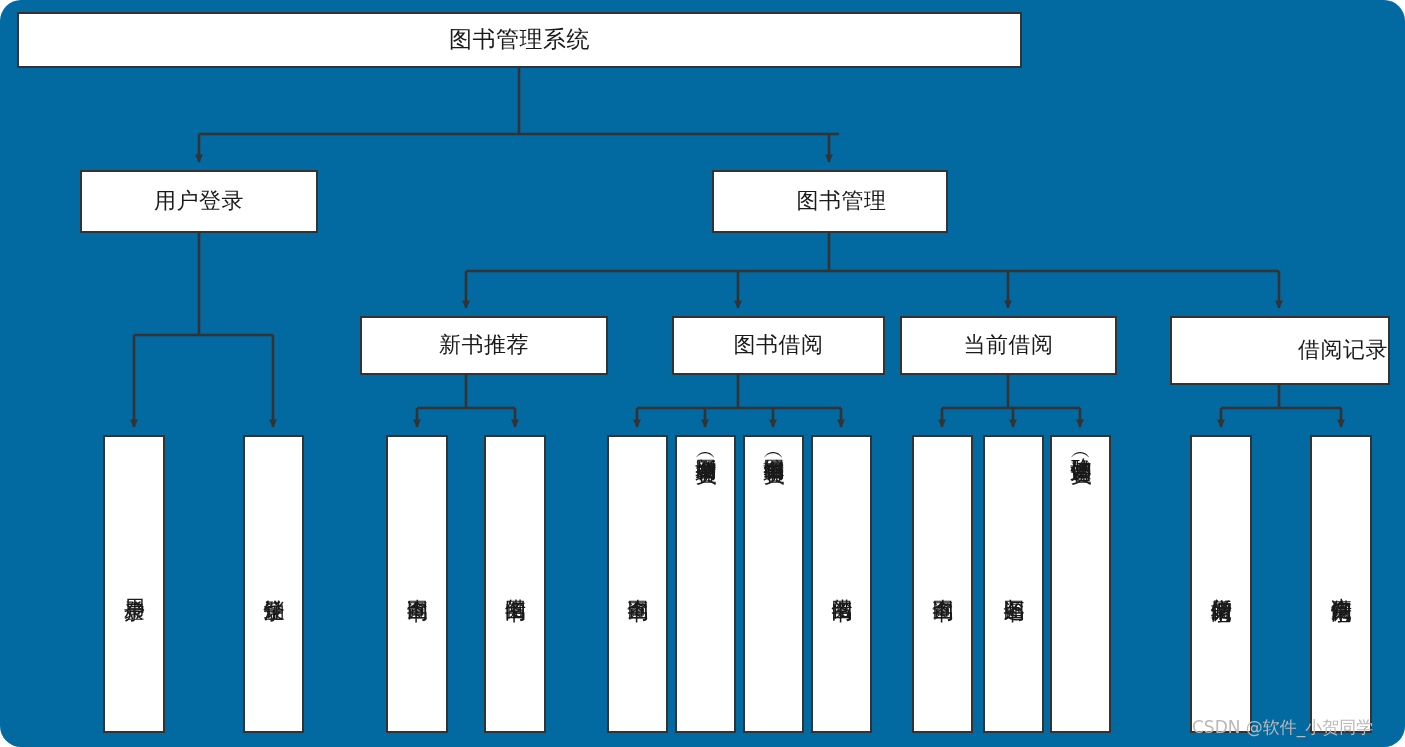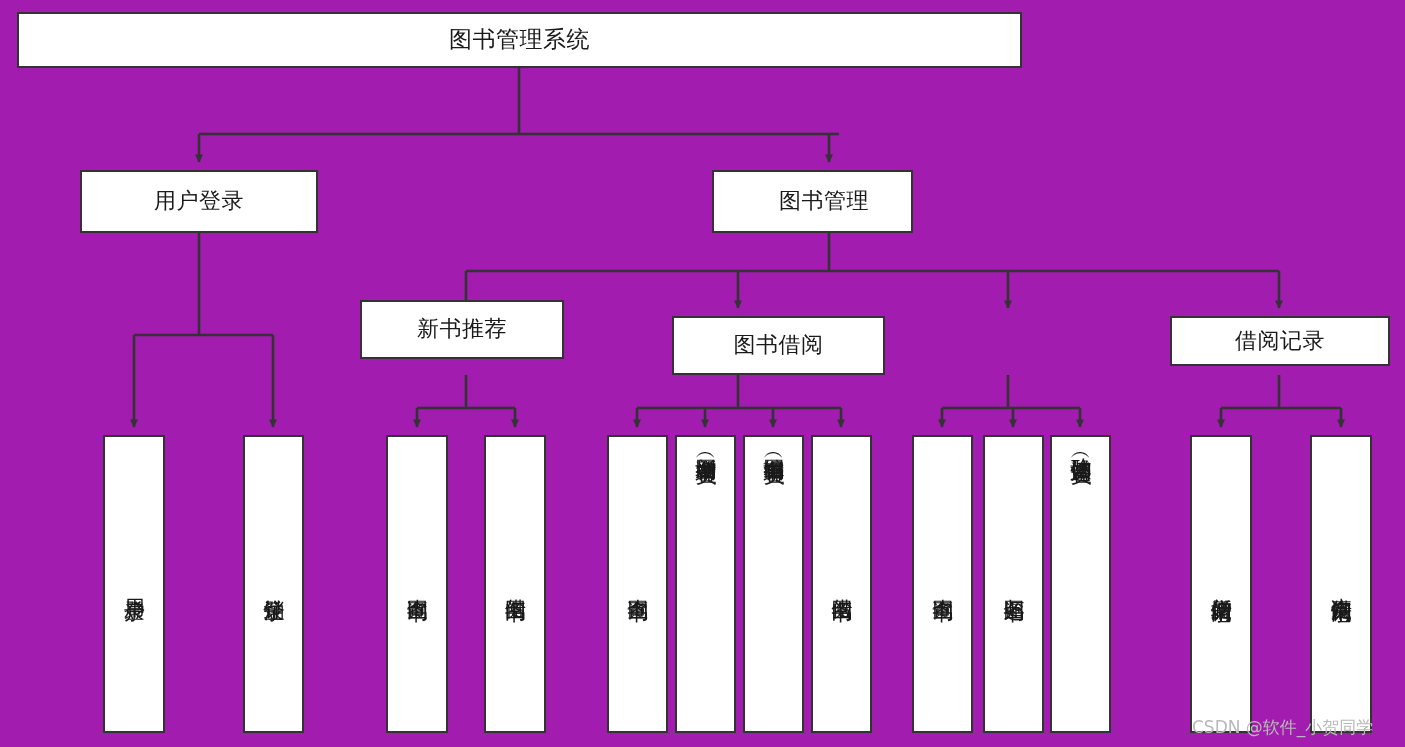--- a/index.html
+++ b/index.html
@@ -8,22 +8,23 @@
     padding: 0;
     background: #ffffff;
   }
   body {
     font-family: "DejaVu Sans", "Liberation Sans", sans-serif;
   }
   #canvas {
     position: relative;
     width: 1405px;
     height: 747px;
-    background: #a21caf;
+    background: #0369a1;
     overflow: hidden;
+    border-radius: 21px;
   }
   #edges {
     position: absolute;
     left: 0;
     top: 0;
     width: 1405px;
     height: 747px;
     pointer-events: none;
   }
   .node {
@@ -132,31 +133,34 @@
     </g>
   </svg>
 
   <div class="node horiz root" style="left:17px; top:12px; width:1005px; height:56px;">
     <span class="label">图书管理系统</span>
   </div>
 
   <div class="node horiz" style="left:80px; top:170px; width:238px; height:63px;">
     <span class="label">用户登录</span>
   </div>
-  <div class="node horiz" style="left:712px; top:170px; width:201px; height:63px;padding-left:23px;">
+  <div class="node horiz" style="left:712px; top:170px; width:236px; height:63px;padding-left:23px;">
     <span class="label">图书管理</span>
   </div>
 
-  <div class="node horiz" style="left:360px; top:300px; width:204px; height:59px;">
+  <div class="node horiz" style="left:360px; top:316px; width:248px; height:59px;">
     <span class="label">新书推荐</span>
   </div>
   <div class="node horiz" style="left:632px; top:316px; width:213px; height:59px;margin-left:40px;">
     <span class="label">图书借阅</span>
   </div>
-  <div class="node horiz" style="left:1170px; top:316px; width:220px; height:50px;">
+  <div class="node horiz" style="left:900px; top:316px; width:217px; height:59px;">
+    <span class="label">当前借阅</span>
+  </div>
+  <div class="node horiz" style="left:1170px; top:316px; width:220px; height:69px;justify-content:flex-end;">
     <span class="label">借阅记录</span>
   </div>
 
   <div class="node vert center-v" style="left:103px; top:435px; width:62px; height:298px;">
     <span class="label">用户登录</span>
   </div>
   <div class="node vert center-v" style="left:243px; top:435px; width:61px; height:298px;">
     <span class="label">注销登录</span>
   </div>
 

